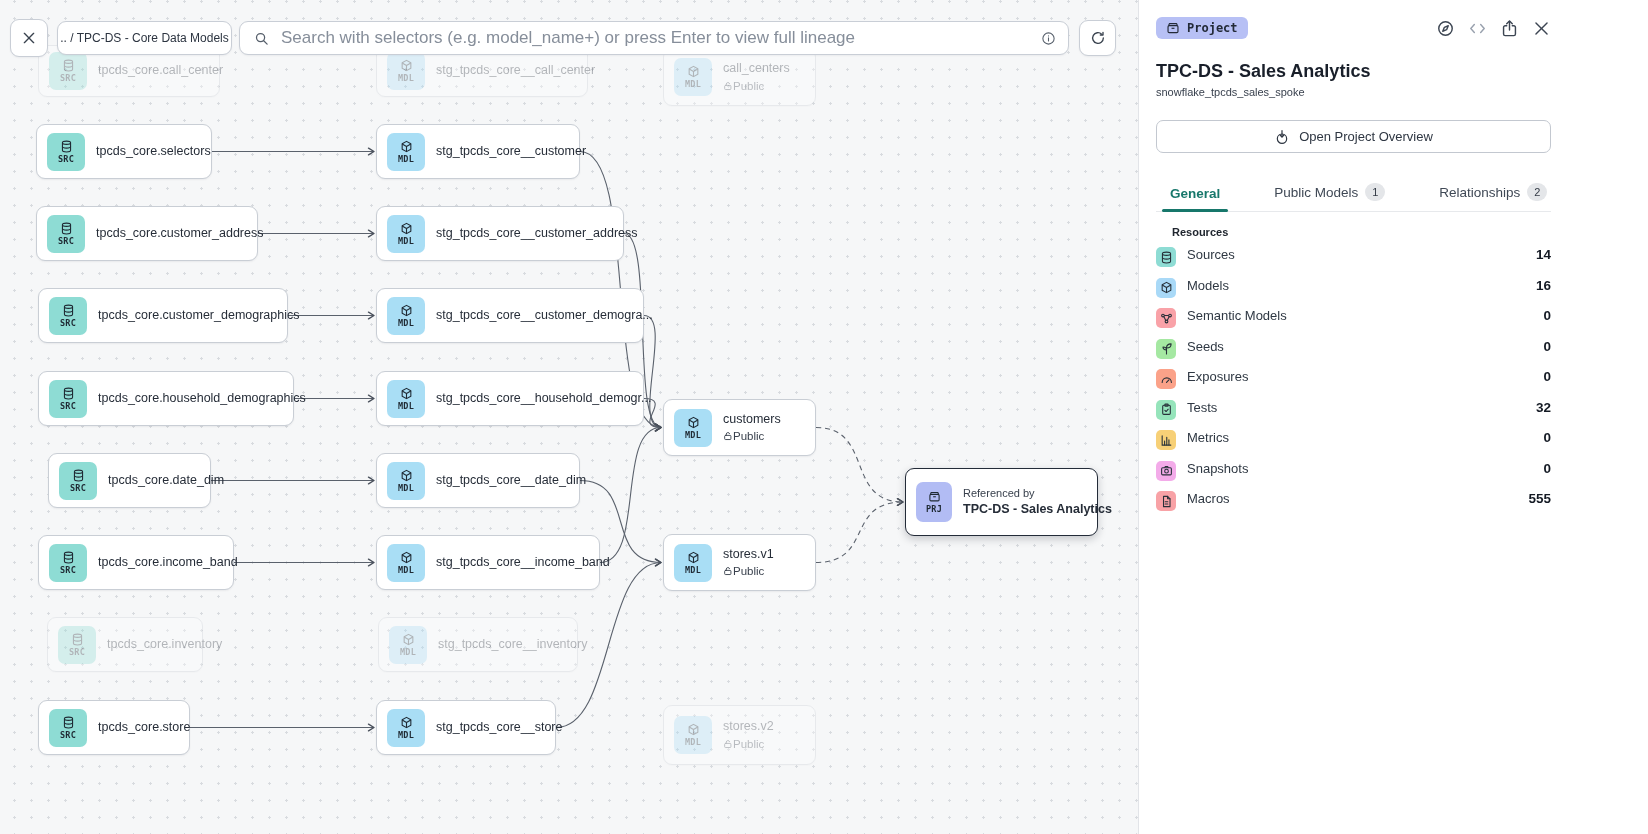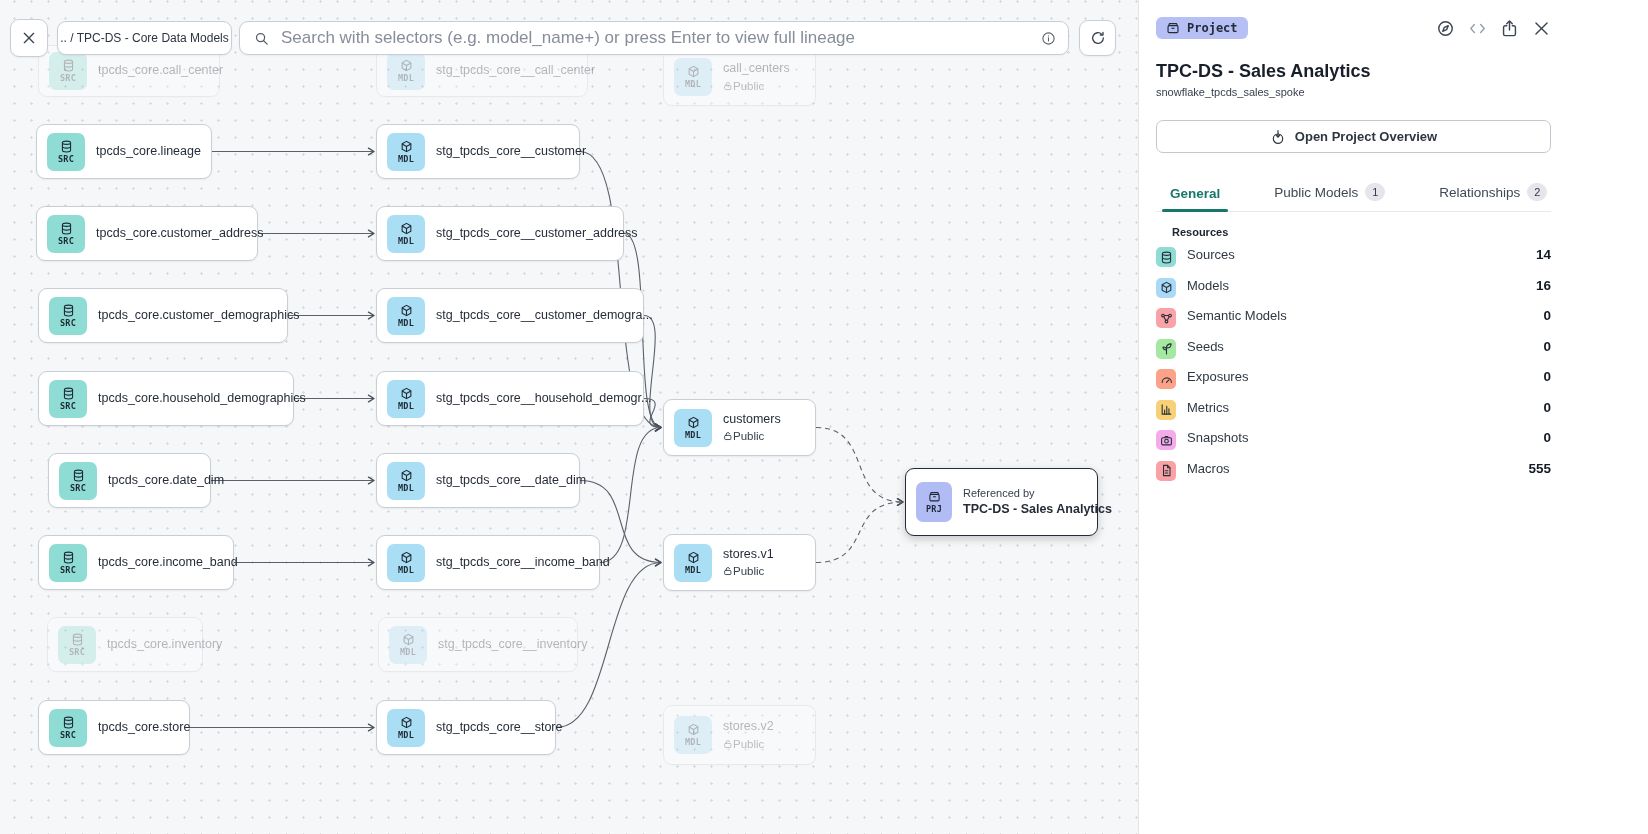--- a/index.html
+++ b/index.html
@@ -70,21 +70,21 @@
   .pill-badge svg { width:14px; height:14px; stroke:#232a38; }
   .head-icons { display:flex; align-items:center; gap:13px; margin-top:2px; }
   .icon-btn { background:none; border:none; padding:0; cursor:pointer; display:flex; }
   .icon-btn svg { width:19px; height:19px; stroke:#3c4552; }
   .icon-btn.lighter svg { stroke:#98a0ad; }
   .panel-title { font-size:18px; font-weight:700; color:#191f2a; margin:22px 0 4px; }
   .panel-sub { font-size:11px; color:#39414e; }
   .overview-btn {
     margin-top:22px; width:100%; height:33px; border:1px solid #c3c8d0; border-radius:7px; background:#fff;
     display:flex; align-items:center; justify-content:center; gap:9px; cursor:pointer;
-    font-family:"Liberation Sans",sans-serif; font-size:13px; color:#2e3642;font-weight:bold;
+    font-family:"Liberation Sans",sans-serif; font-size:13px; color:#2e3642;
   }
   .overview-btn svg { width:16px; height:16px; stroke:#2e3642; }
   .tabs { display:flex; align-items:flex-end; margin-top:24px; border-bottom:1px solid #e7e9ec; }
   .tab {
     position:relative; display:flex; align-items:center; gap:7px; padding:6px 14px 10px; cursor:pointer;
     font-size:13.5px; color:#3f4855; margin-right:26px; white-space:nowrap;
   }
   .tab.active { color:#17776b; font-weight:700; }
   .tab.active::after { content:""; position:absolute; left:6px; right:6px; bottom:-1px; height:3px; background:#17776b; border-radius:2px; }
   .tab .pill {
@@ -191,21 +191,21 @@
             <svg viewBox="0 0 24 24" fill="none" stroke-width="2" stroke-linecap="round">
               <ellipse cx="12" cy="5" rx="7.5" ry="3"></ellipse>
               <path d="M4.5 5v14c0 1.66 3.36 3 7.5 3s7.5-1.34 7.5-3V5"></path>
               <path d="M4.5 12c0 1.66 3.36 3 7.5 3s7.5-1.34 7.5-3"></path>
             </svg>
           </span>
       <span class="badge-label">SRC</span>
     </div>
     <div class="ntext">
 
-      <div class="node-label">tpcds_core.lineage</div>
+      <div class="node-label">tpcds_core.selectors</div>
 
     </div>
   </div>
       <div class="node" style="left: 376px; top: 124px; width: 204px; height: 55px;">
     <div class="nbadge" style="background: rgb(169, 222, 245);">
       <span class="badge-icon">
             <svg viewBox="0 0 24 24" fill="none" stroke-width="2" stroke-linejoin="round">
               <path d="M12 2.5l8 4.5v10l-8 4.5-8-4.5V7z"></path>
               <path d="M12 12L4 7.5M12 12l8-4.5M12 12v9.5"></path>
             </svg>
@@ -701,20 +701,31 @@
     <span class="res-icon" style="background: rgb(251, 162, 137);">
           <svg viewBox="0 0 24 24" fill="none" stroke-width="2" stroke-linecap="round">
             <path d="M4 17.5a8.5 8.5 0 0117 0"></path>
             <path d="M12 17.5l4.5-5"></path>
           </svg>
         </span>
     <span class="res-label">Exposures</span>
     <span class="res-count">0</span>
   </div>
       <div class="res-row">
+    <span class="res-icon" style="background: rgb(150, 228, 187);">
+          <svg viewBox="0 0 24 24" fill="none" stroke-width="2" stroke-linecap="round" stroke-linejoin="round">
+            <rect x="5" y="4" width="14" height="17" rx="2"></rect>
+            <rect x="9" y="2" width="6" height="4" rx="1"></rect>
+            <path d="M9 13.5l2.2 2.2 4-4.2"></path>
+          </svg>
+        </span>
+    <span class="res-label">Tests</span>
+    <span class="res-count">32</span>
+  </div>
+      <div class="res-row">
     <span class="res-icon" style="background: rgb(247, 208, 119);">
           <svg viewBox="0 0 24 24" fill="none" stroke-width="2" stroke-linecap="round">
             <path d="M4 3.5v17h16"></path>
             <path d="M8.5 20v-7M12.5 20V6M16.5 20v-9.5"></path>
           </svg>
         </span>
     <span class="res-label">Metrics</span>
     <span class="res-count">0</span>
   </div>
       <div class="res-row">

